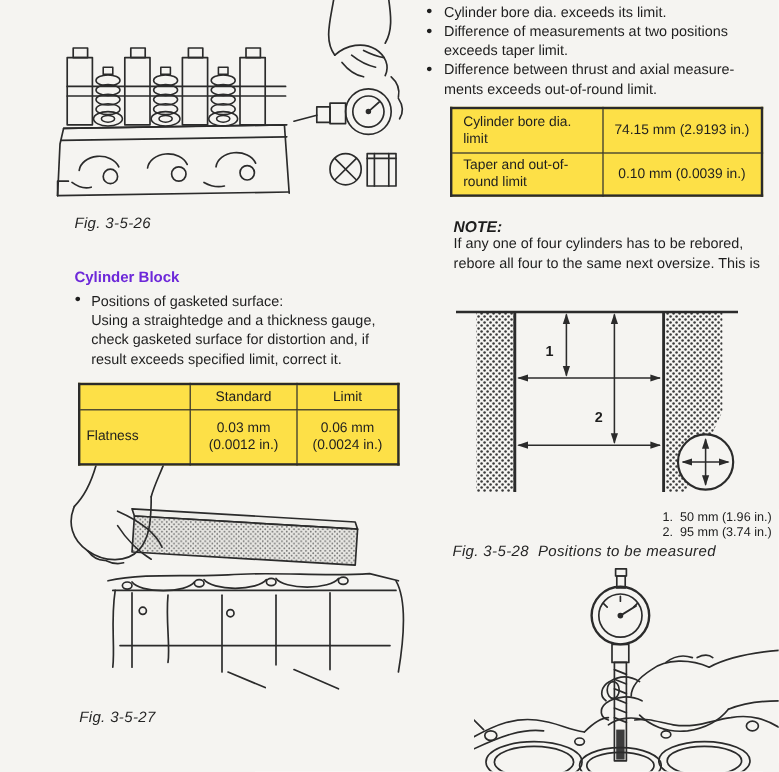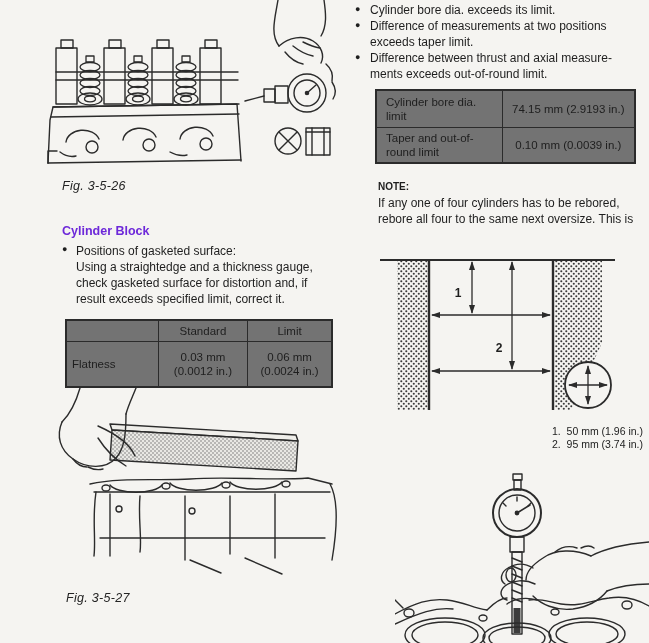--- a/index.html
+++ b/index.html
@@ -6,27 +6,27 @@
   #page{
     position:relative; width:649px; height:643px;
     background:#f5f4f1; overflow:hidden;
     font-family:"Liberation Sans","DejaVu Sans",sans-serif;
     color:#1e1e1e;
   }
   .abs{position:absolute;}
   .body-text{font-size:12px; line-height:16px; color:#1e1e1e;}
   .caption{font-style:italic; font-size:12.5px; letter-spacing:.3px; color:#242424;}
   .heading{font-weight:bold; font-size:12.5px; color:#6d28d9;}
-  .note-title{font-weight:bold; font-size:10px;}
+  .note-title{font-weight:bold; font-size:13px;font-style:italic;}
   .note-line{font-size:12px; line-height:15.5px;}
   .bullet-item{position:relative; padding-left:17px; margin:0;}
   .bullet-item .dot{position:absolute; left:2px; top:3px; font-size:9px; line-height:9px;}
   .lbullet{position:relative; padding-left:14px;}
   .lbullet .dot{position:absolute; left:0; top:2px; font-size:9px; line-height:9px;}
-  table.spec{border-collapse:collapse; background:#737373;}
+  table.spec{border-collapse:collapse; background:#fde047;}
   table.spec td{border:1.5px solid #2b2b2b; font-size:11.5px; line-height:14px; padding:2px 5px; vertical-align:middle;}
   table.spec{border:2px solid #2b2b2b;}
   .ctr{text-align:center;}
   .legend{font-size:10.5px; white-space:pre; color:#222;text-align:right;}
   svg{display:block;}
   svg text{font-family:"Liberation Sans","DejaVu Sans",sans-serif;}
 </style>
 </head>
 <body>
 
@@ -264,20 +264,21 @@
     <g>
       <circle cx="213" cy="140" r="23" fill="#f5f4f1" stroke="#2b2b2b" stroke-width="1.8"></circle>
       <line x1="213" y1="121" x2="213" y2="159" stroke="#2b2b2b" stroke-width="1.3" marker-start="url(#ah)" marker-end="url(#ah)"></line>
       <line x1="194" y1="140" x2="232" y2="140" stroke="#2b2b2b" stroke-width="1.3" marker-start="url(#ah)" marker-end="url(#ah)"></line>
     </g>
   </svg>
 
   <div class="abs legend" style="left:552px;top:425px">1.  50 mm (1.96 in.)</div>
   <div class="abs legend" style="left:552px;top:438px">2.  95 mm (3.74 in.)</div>
 
+  <div class="abs caption" style="left:377px;top:452px;white-space:pre">Fig. 3-5-28  Positions to be measured</div>
 
   <svg class="abs" style="left:395px;top:472px" width="254" height="171" viewBox="0 0 254 171">
     <g stroke="#2b2b2b" fill="none" stroke-width="1.4" stroke-linecap="round" stroke-linejoin="round">
 
       <g>
         <rect x="118" y="2" width="9" height="6"></rect>
         <rect x="119" y="8" width="7" height="10"></rect>
         <circle cx="122" cy="41" r="24" stroke-width="2"></circle>
         <circle cx="122" cy="41" r="18"></circle>
         <path d="M122,25 V29 M136,31 L133,34 M108,31 L111,34"></path>

